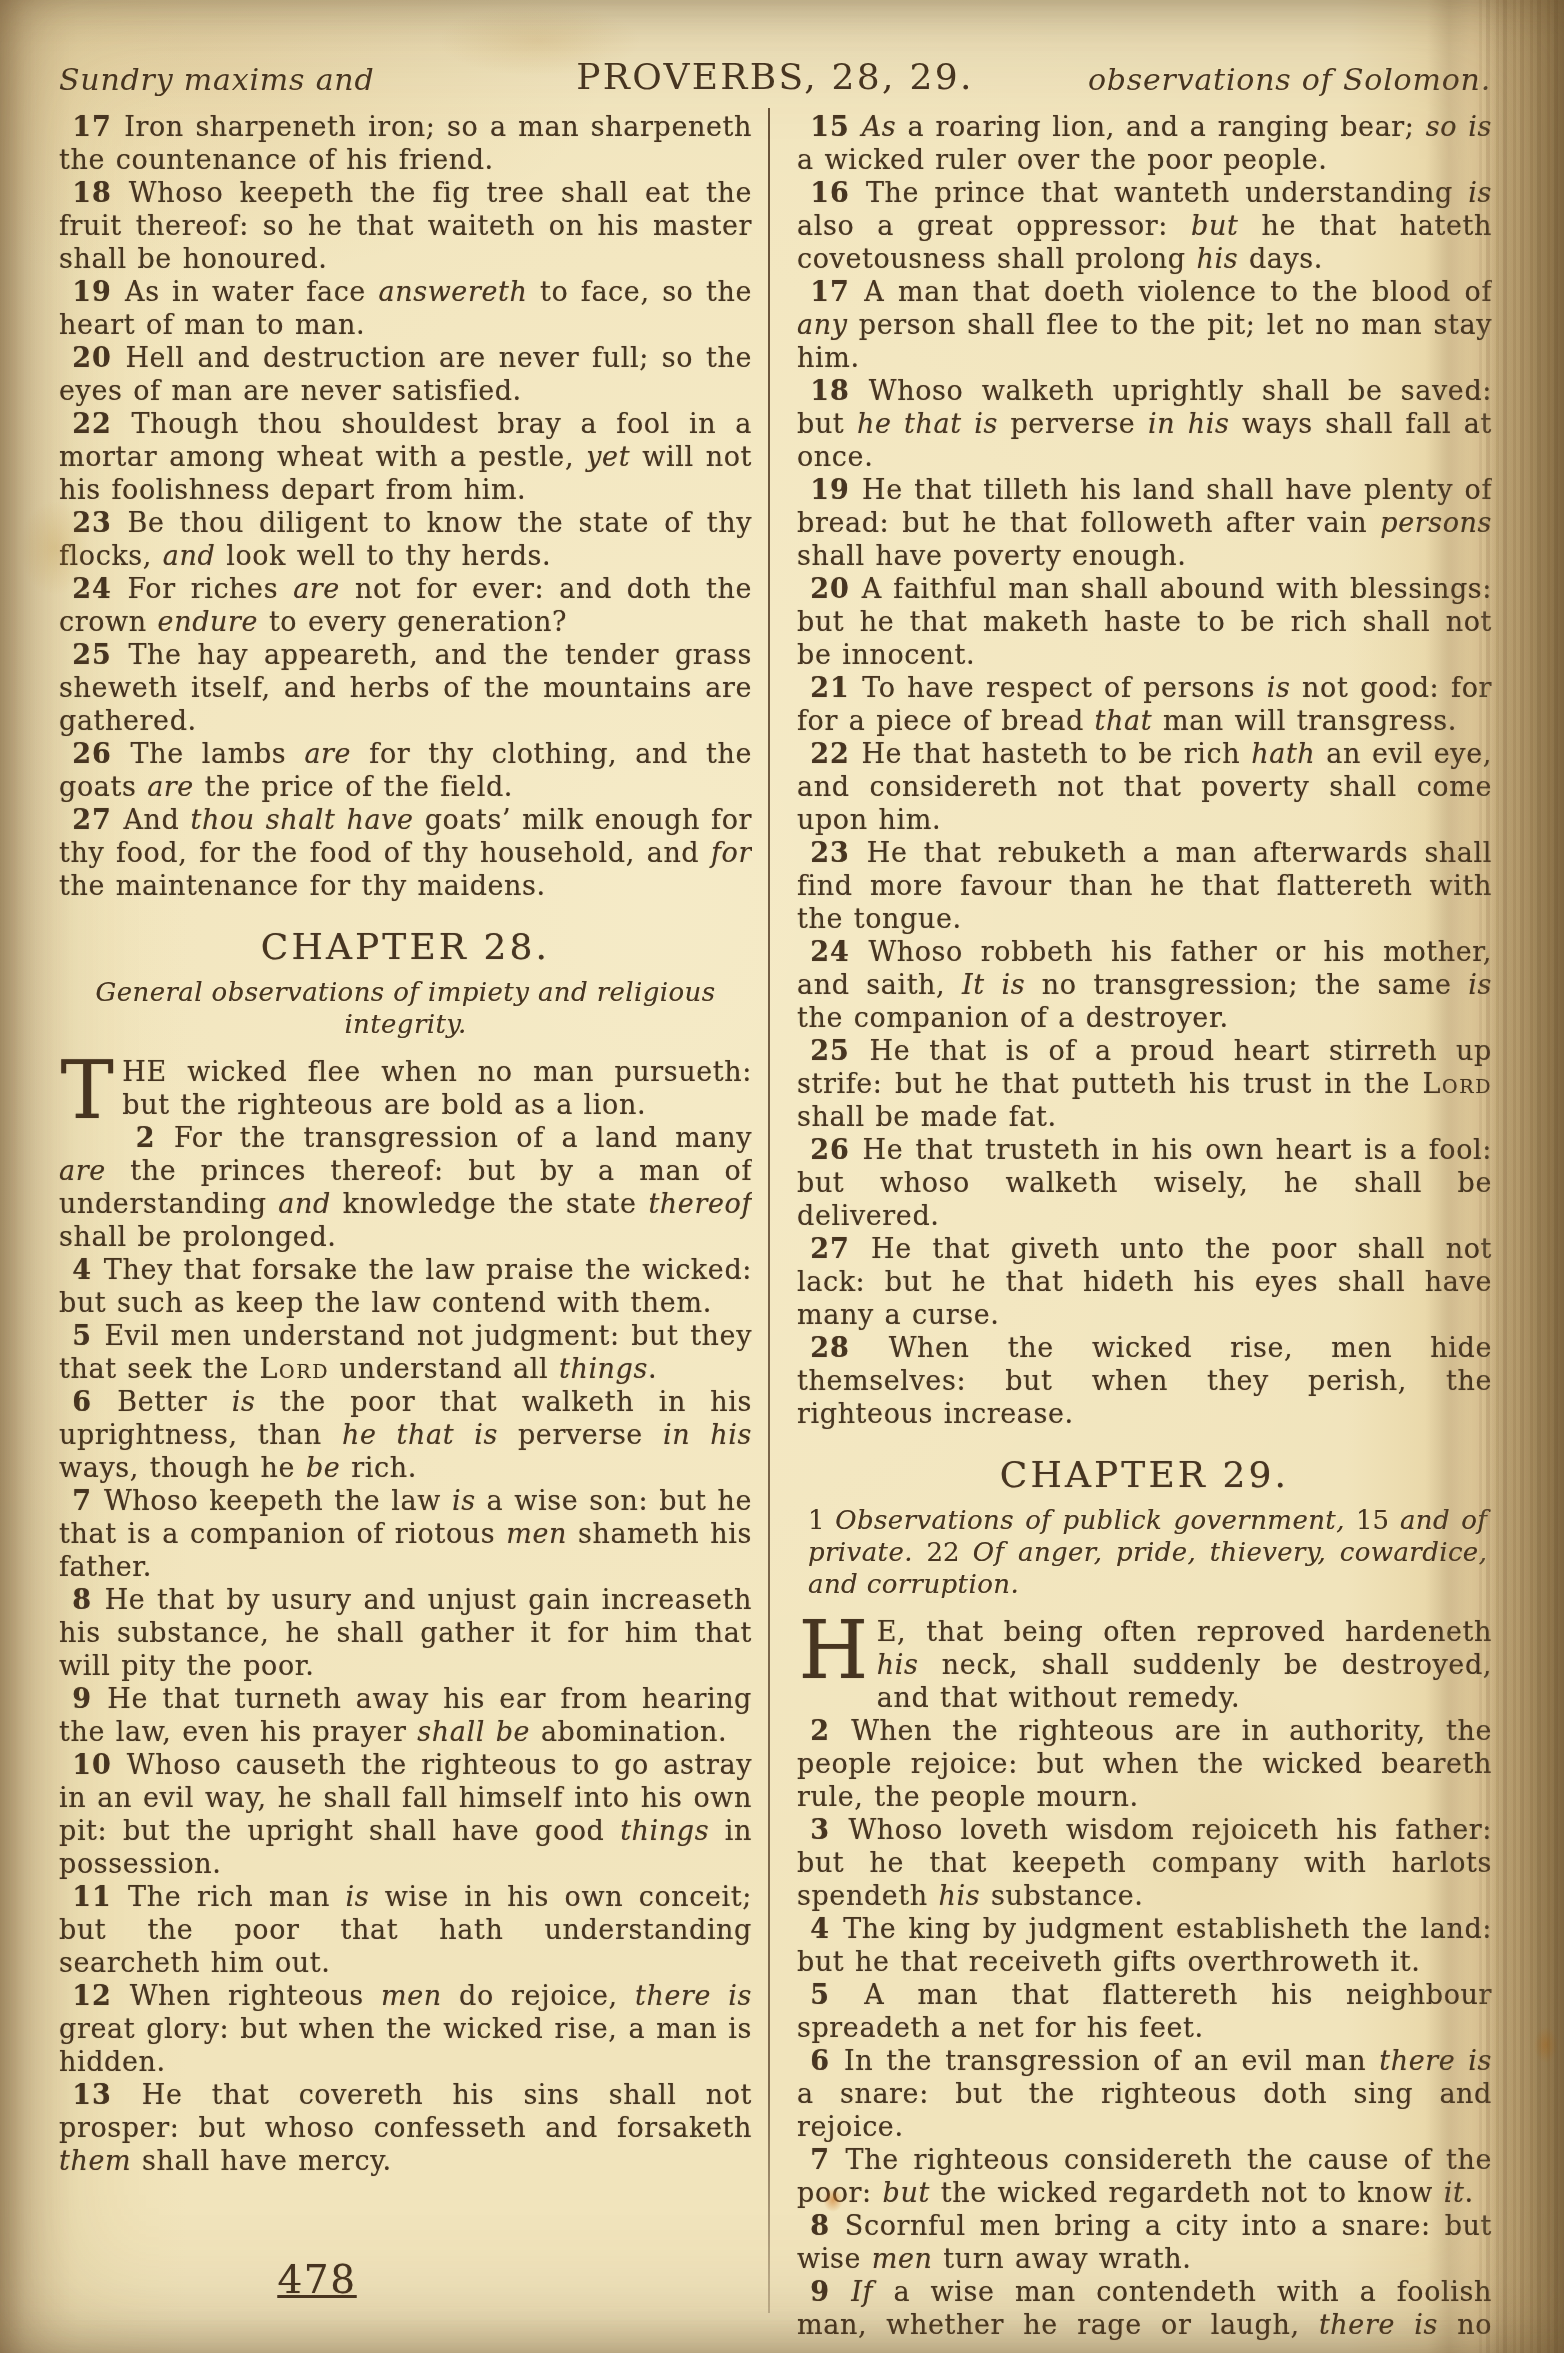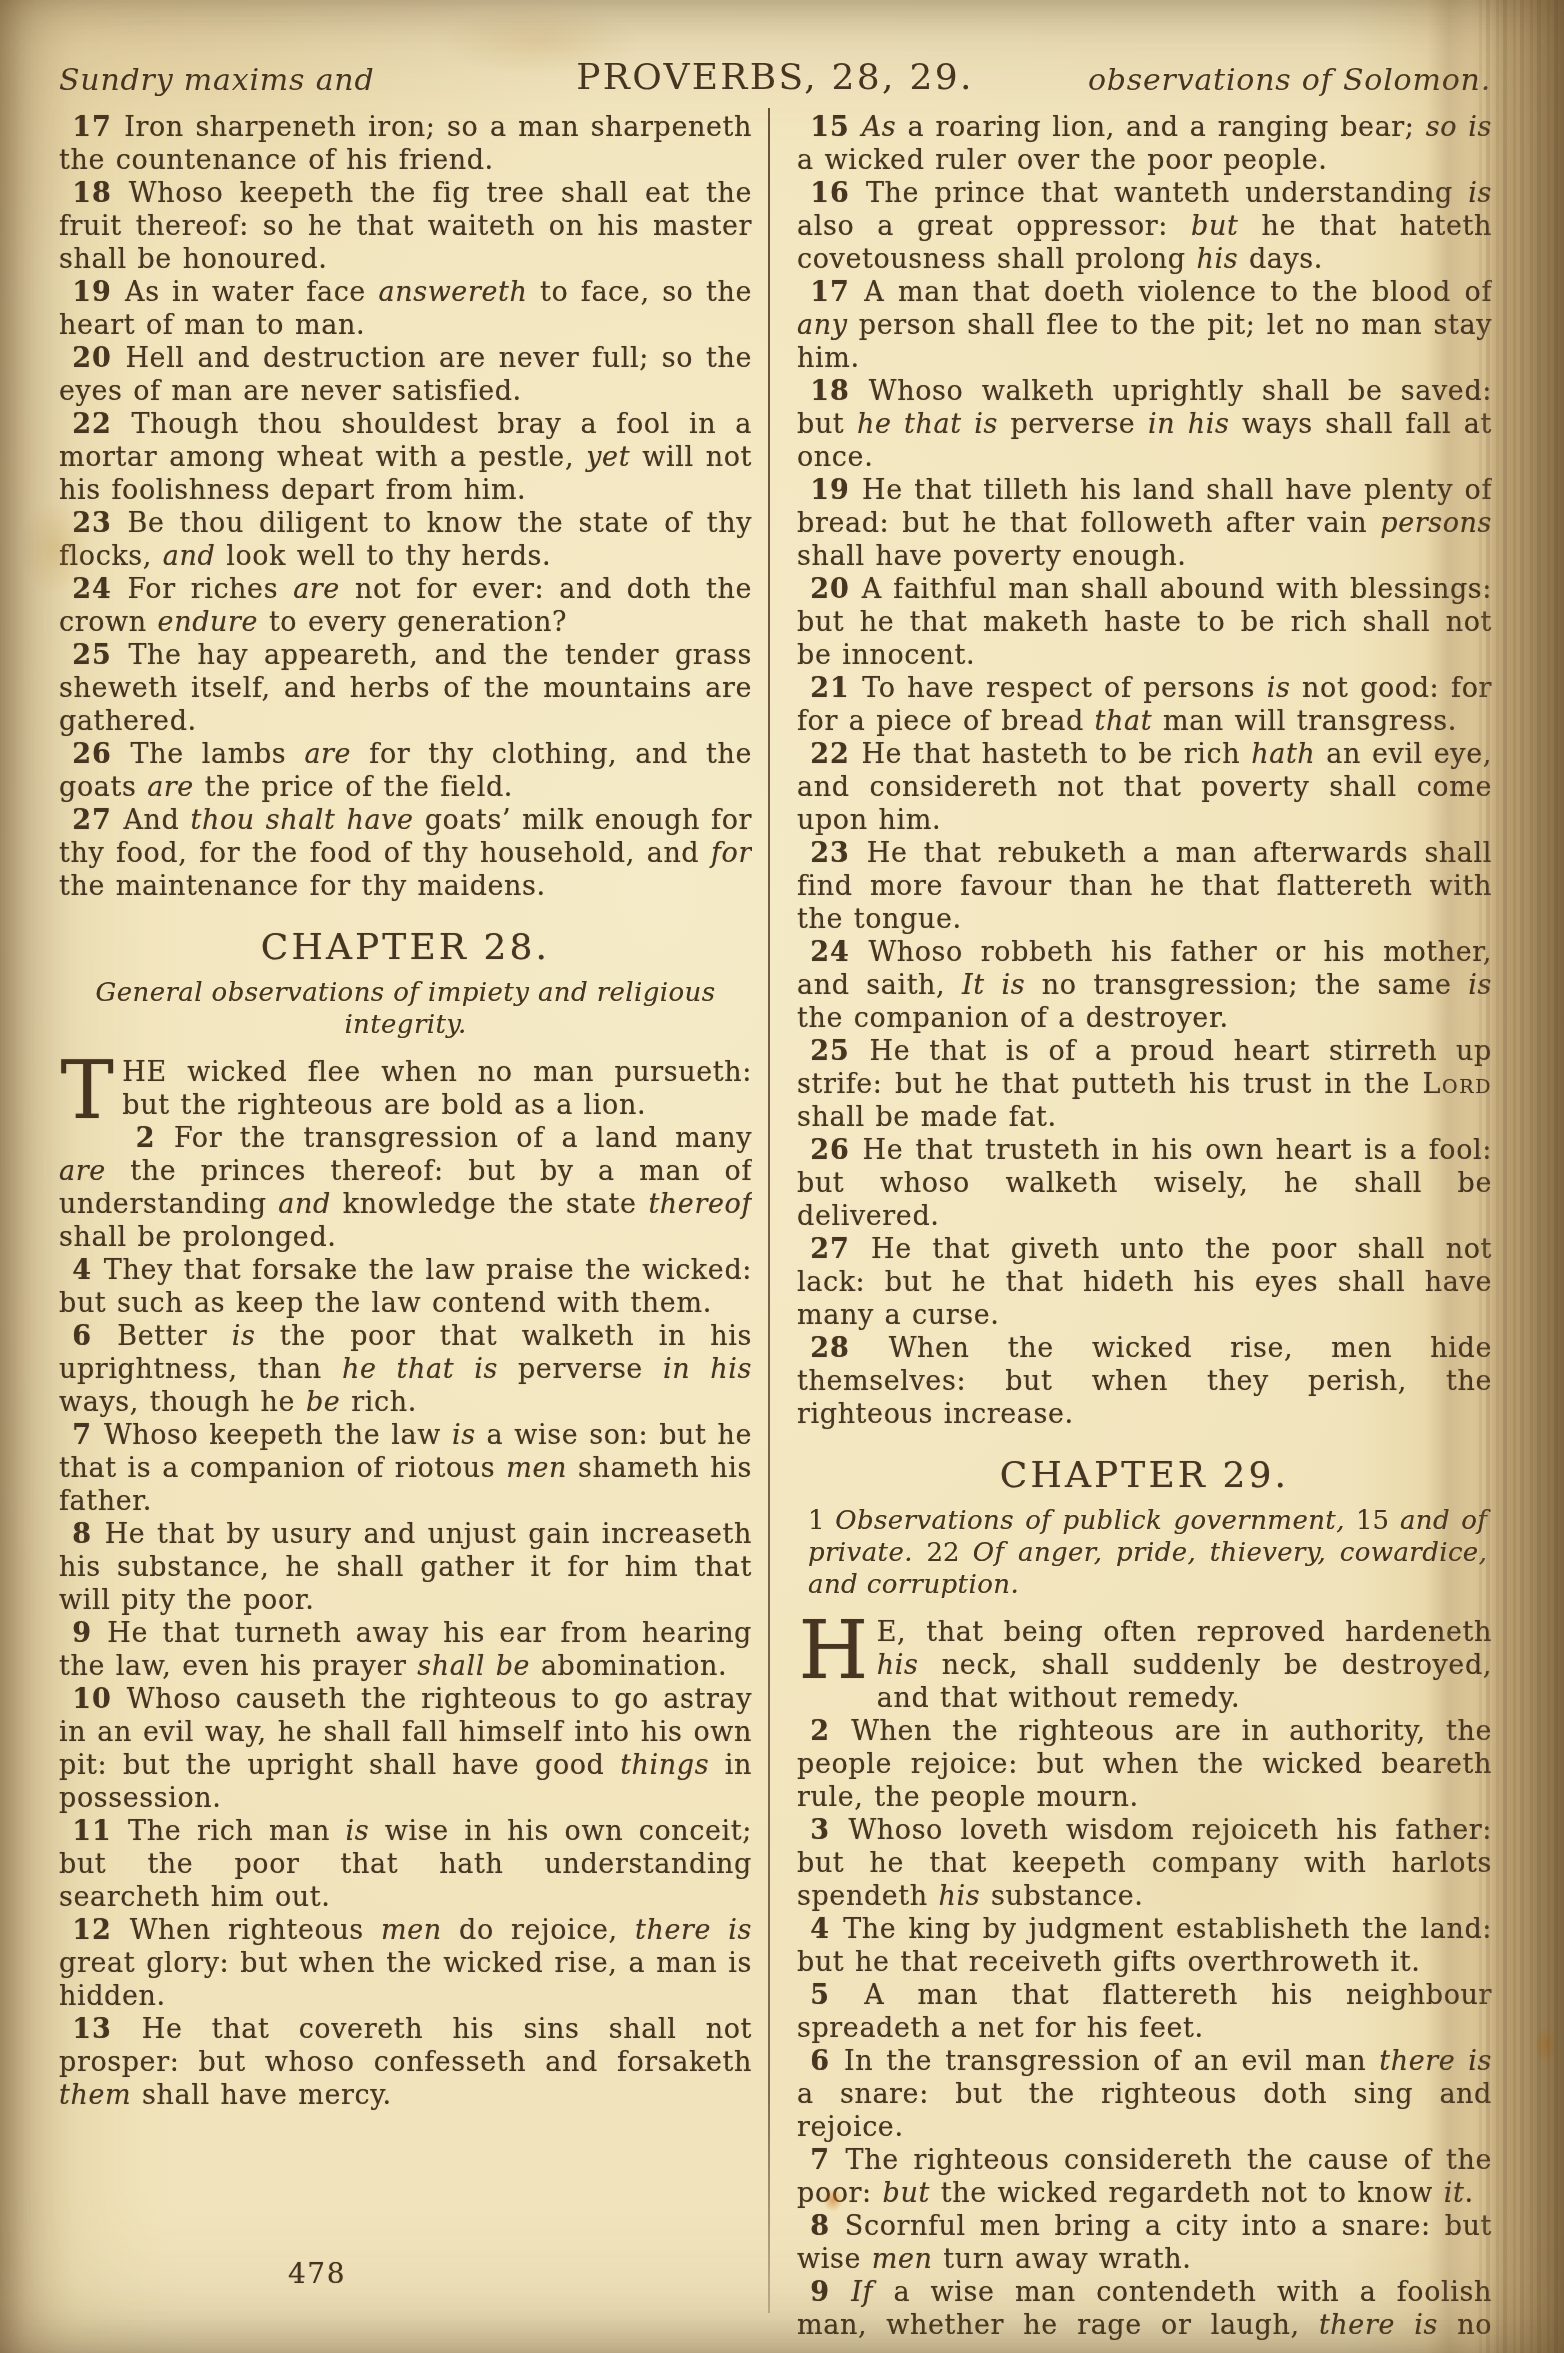--- a/index.html
+++ b/index.html
@@ -49,22 +49,22 @@
   .verse .vnum{letter-spacing:0.8px;font-weight:bold;}
   .chapter{margin:23.5px 0 9.4px;text-align:center;text-indent:0;font-size:36px;font-weight:normal;letter-spacing:3.1px;
            text-shadow:0 0 0.8px rgba(71,53,33,0.55);}
   .summary{margin:0 0 15.6px;text-align:center;text-indent:0;font-size:26px;line-height:32px;font-style:normal;
            text-shadow:0 0 0.4px rgba(71,53,33,0.5);}
   .summary.flush{text-align:justify;margin-left:11px;margin-right:4.7px;}
   .summary i{letter-spacing:0.4px;}
   .dropv{text-indent:0;}
   .dropcap{float:left;font-size:80px;line-height:64px;padding:3.1px 7.8px 0 1.6px;text-shadow:0 0 0.8px rgba(71,53,33,0.6);}
   .sc{font-variant:small-caps;letter-spacing:1.6px;}
-  .pagenum{position:absolute;left:266px;top:2257px;width:102px;text-align:center;font-size:28px;letter-spacing:1.6px;
-           text-shadow:0 0 0.8px rgba(71,53,33,0.5);}
+  .pagenum{position:absolute;left:266px;top:2257px;width:102px;text-align:center;font-size:39px;letter-spacing:1.6px;
+           text-shadow:0 0 0.8px rgba(71,53,33,0.5);text-decoration:underline;}
   .stain{position:absolute;border-radius:50%;pointer-events:none;}
   .stain.s1{left:20.3px;top:501px;width:70px;height:94px;background:radial-gradient(closest-side,rgba(190,140,45,0.22),rgba(190,140,45,0));}
   .stain.s2{left:823px;top:2188px;width:20.3px;height:23.5px;background:radial-gradient(closest-side,rgba(200,110,25,0.55),rgba(200,110,25,0));}
   .stain.s3{left:1534px;top:2027px;width:23.5px;height:36px;background:radial-gradient(closest-side,rgba(215,125,20,0.6),rgba(215,125,20,0));}
   .stain.s4{left:1080px;top:1682px;width:282px;height:329px;background:radial-gradient(closest-side,rgba(180,140,60,0.10),rgba(180,140,60,0));}
   .stain.s5{left:438px;top:6.3px;width:203px;height:70px;background:radial-gradient(closest-side,rgba(185,135,50,0.16),rgba(185,135,50,0));}
 </style>
 </head>
 <body>
 
@@ -87,20 +87,21 @@
       <p class="verse"><span class="vnum">23 </span><span>Be thou diligent to know the state of thy flocks, </span><i>and</i><span> look well to thy herds.</span></p>
       <p class="verse"><span class="vnum">24 </span><span>For riches </span><i>are</i><span> not for ever: and doth the crown </span><i>endure</i><span> to every generation?</span></p>
       <p class="verse"><span class="vnum">25 </span><span>The hay appeareth, and the tender grass sheweth itself, and herbs of the mountains are gathered.</span></p>
       <p class="verse"><span class="vnum">26 </span><span>The lambs </span><i>are</i><span> for thy clothing, and the goats </span><i>are</i><span> the price of the field.</span></p>
       <p class="verse"><span class="vnum">27 </span><span>And </span><i>thou shalt have</i><span> goats’ milk enough for thy food, for the food of thy household, and </span><i>for</i><span> the maintenance for thy maidens.</span></p>
       <h2 class="chapter">CHAPTER 28.</h2>
       <p class="summary"><i>General observations of impiety and religious integrity.</i></p>
       <p class="verse dropv"><span class="dropcap">T</span><span>HE</span><span> wicked flee when no man pursueth: but the righteous are bold as a lion.</span></p>
       <p class="verse"><span class="vnum">2 </span><span>For the transgression of a land many </span><i>are</i><span> the princes thereof: but by a man of understanding </span><i>and</i><span> knowledge the state </span><i>thereof</i><span> shall be prolonged.</span></p>
       <p class="verse"><span class="vnum">4 </span><span>They that forsake the law praise the wicked: but such as keep the law contend with them.</span></p>
+      <p class="verse"><span class="vnum">5 </span><span>Evil men understand not judgment: but they that seek the </span><span class="sc">Lord</span><span> understand all </span><i>things</i><span>.</span></p>
       <p class="verse"><span class="vnum">6 </span><span>Better </span><i>is</i><span> the poor that walketh in his uprightness, than </span><i>he that is</i><span> perverse </span><i>in his</i><span> ways, though he </span><i>be</i><span> rich.</span></p>
       <p class="verse"><span class="vnum">7 </span><span>Whoso keepeth the law </span><i>is</i><span> a wise son: but he that is a companion of riotous </span><i>men</i><span> shameth his father.</span></p>
       <p class="verse"><span class="vnum">8 </span><span>He that by usury and unjust gain increaseth his substance, he shall gather it for him that will pity the poor.</span></p>
       <p class="verse"><span class="vnum">9 </span><span>He that turneth away his ear from hearing the law, even his prayer </span><i>shall be</i><span> abomination.</span></p>
       <p class="verse"><span class="vnum">10 </span><span>Whoso causeth the righteous to go astray in an evil way, he shall fall himself into his own pit: but the upright shall have good </span><i>things</i><span> in possession.</span></p>
       <p class="verse"><span class="vnum">11 </span><span>The rich man </span><i>is</i><span> wise in his own conceit; but the poor that hath understanding searcheth him out.</span></p>
       <p class="verse"><span class="vnum">12 </span><span>When righteous </span><i>men</i><span> do rejoice, </span><i>there is</i><span> great glory: but when the wicked rise, a man is hidden.</span></p>
       <p class="verse"><span class="vnum">13 </span><span>He that covereth his sins shall not prosper: but whoso confesseth and forsaketh </span><i>them</i><span> shall have mercy.</span></p>
       <p class="verse"></p>
     </div>

